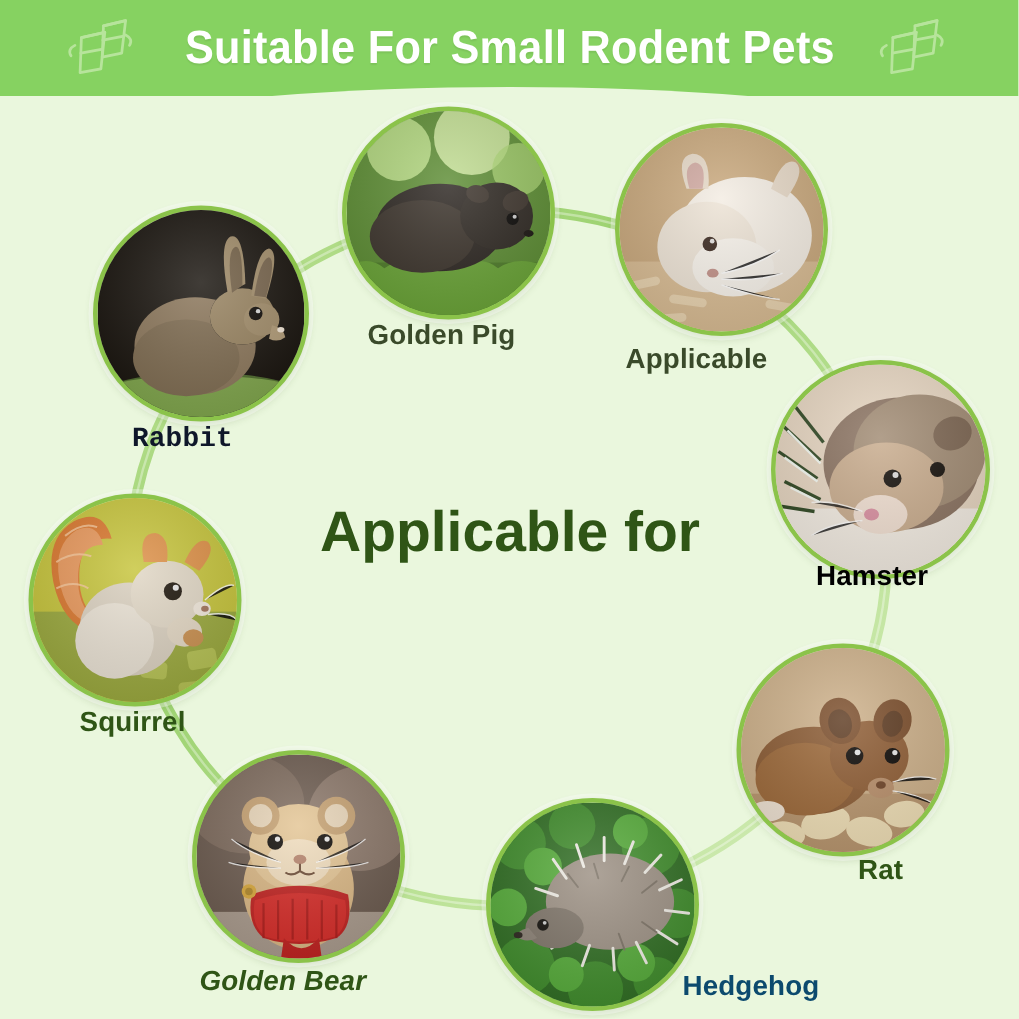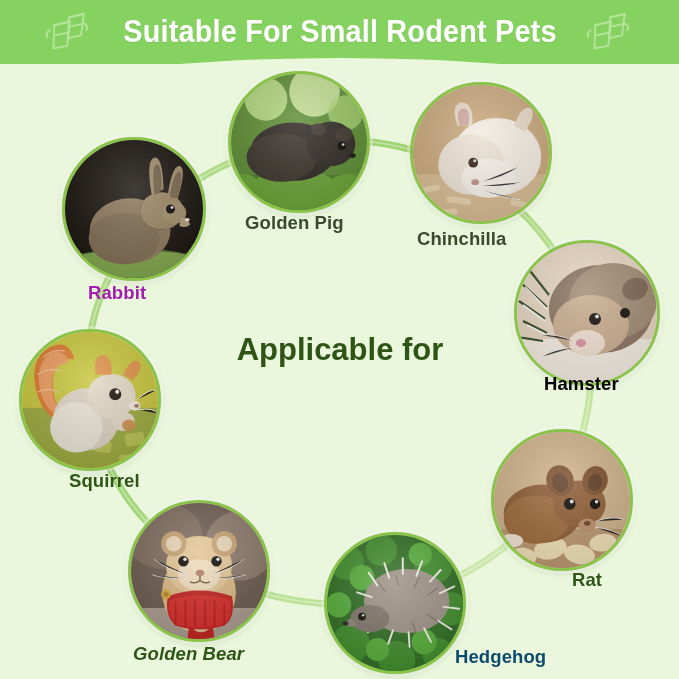--- a/index.html
+++ b/index.html
@@ -24,21 +24,21 @@
     text-shadow:0 1px 1px rgba(0,0,0,.07);
   }
   .cups{width:52px;height:46px;flex:0 0 auto;opacity:.62;}
 
   
   .ring{position:absolute;left:0;top:0;width:679px;height:679px;z-index:1;pointer-events:none;}
 
   
   .center-text{position:absolute;left:140px;top:330px;width:400px;text-align:center;z-index:3;}
   .center-text div{
-    color:#2f5516;font-size:31px;font-weight:700;line-height:1.32;
+    color:#2f5516;font-size:38px;font-weight:700;line-height:1.32;
     white-space:nowrap;
   }
 
   
   .node{position:absolute;z-index:5;}
   .bubble{
     border-radius:50%;overflow:hidden;position:relative;
     border:3px solid #8bc34a;
     box-shadow:0 0 0 3px rgba(255,255,255,.35), 0 2px 6px rgba(60,90,30,.22);
     background:#cfe8b2;
@@ -126,21 +126,21 @@
       <path d="M106 58 q4 -25 10 -26 q5 2 -2 27 z" fill="#75624a"></path>
       <ellipse cx="111" cy="74" rx="12" ry="11" fill="#a08b68"></ellipse>
       <circle cx="107" cy="70" r="4.6" fill="#0d0905"></circle>
       <circle cx="108.6" cy="68.4" r="1.5" fill="#fff" opacity=".85"></circle>
       <path d="M118 78 q8 2 9 8 q-5 4 -11 1 z" fill="#b09a76"></path>
       <ellipse cx="124" cy="81" rx="2.4" ry="1.8" fill="#f2e6d6"></ellipse>
       <rect width="140" height="140" fill="url(#g_rabbit)"></rect>
           </svg>
         </div>
       </div>
-      <div class="label" style="left: 88px; top: 282px; color: #a21caf;">Rabbit</div>
+      <div class="label" style="left: 88px; top: 282px; color: #0f172a; font-family: Liberation Mono, monospace;">Rabbit</div>
       <div class="node" style="left: 228px; top: 71px;">
         <div class="bubble" style="width: 136px; height: 136px; border-color: rgb(139, 195, 74);">
           <svg viewBox="0 0 140 140" preserveAspectRatio="xMidYMid slice">
             <defs>
     <radialGradient id="g_guinea-pig" cx="50%" cy="35%" r="75%">
       <stop offset="0%" stop-color="#ffffff" stop-opacity=".18"></stop>
       <stop offset="100%" stop-color="#000000" stop-opacity=".12"></stop>
     </radialGradient>
             </defs>
       <rect width="140" height="140" fill="#5c8c33"></rect>
@@ -192,21 +192,21 @@
       <ellipse cx="64" cy="100" rx="4" ry="3" fill="#c08f86"></ellipse>
       <g stroke="#ffffff" stroke-width="1" opacity=".8">
         <path d="M70 100 q22 -4 40 -16"></path>
               <path d="M70 104 q24 2 42 -4"></path>
         <path d="M70 108 q22 8 40 10"></path>
       </g>
       <rect width="140" height="140" fill="url(#g_chinchilla)"></rect>
           </svg>
         </div>
       </div>
-      <div class="label" style="left: 417px; top: 228px; color: rgb(58, 74, 42);">Chinchilla</div>
+      <div class="label" style="left: 417px; top: 228px; color: rgb(58, 74, 42);">Applicable</div>
       <div class="node" style="left: 514px; top: 240px;">
         <div class="bubble" style="width: 140px; height: 140px; border-color: rgb(139, 195, 74);">
           <svg viewBox="0 0 140 140" preserveAspectRatio="xMidYMid slice">
             <defs>
     <radialGradient id="g_hamster" cx="50%" cy="35%" r="75%">
       <stop offset="0%" stop-color="#ffffff" stop-opacity=".18"></stop>
       <stop offset="100%" stop-color="#000000" stop-opacity=".12"></stop>
     </radialGradient>
             </defs>
       <rect width="140" height="140" fill="#e6d5c0"></rect>
@@ -428,16 +428,16 @@
       <ellipse cx="104" cy="92" rx="12" ry="10" fill="#e2d6c2"></ellipse>
       <ellipse cx="110" cy="96" rx="7" ry="6" fill="#c98f4e"></ellipse>
       <g stroke="#fff" stroke-width="1" opacity=".85">
         <path d="M118 70 q14 -12 20 -10"></path>
               <path d="M120 80 q16 -2 20 4"></path>
       </g>
       <rect width="140" height="140" fill="url(#g_squirrel)"></rect>
           </svg>
         </div>
       </div>
-      <div class="label" style="left: 53px; top: 470px; color: rgb(47, 85, 22); margin-left: 16px;">Squirrel</div>
+      <div class="label" style="left: 53px; top: 470px; color: rgb(47, 85, 22);">Squirrel</div>
     </div>
 
 </div>
 
 </body></html>

